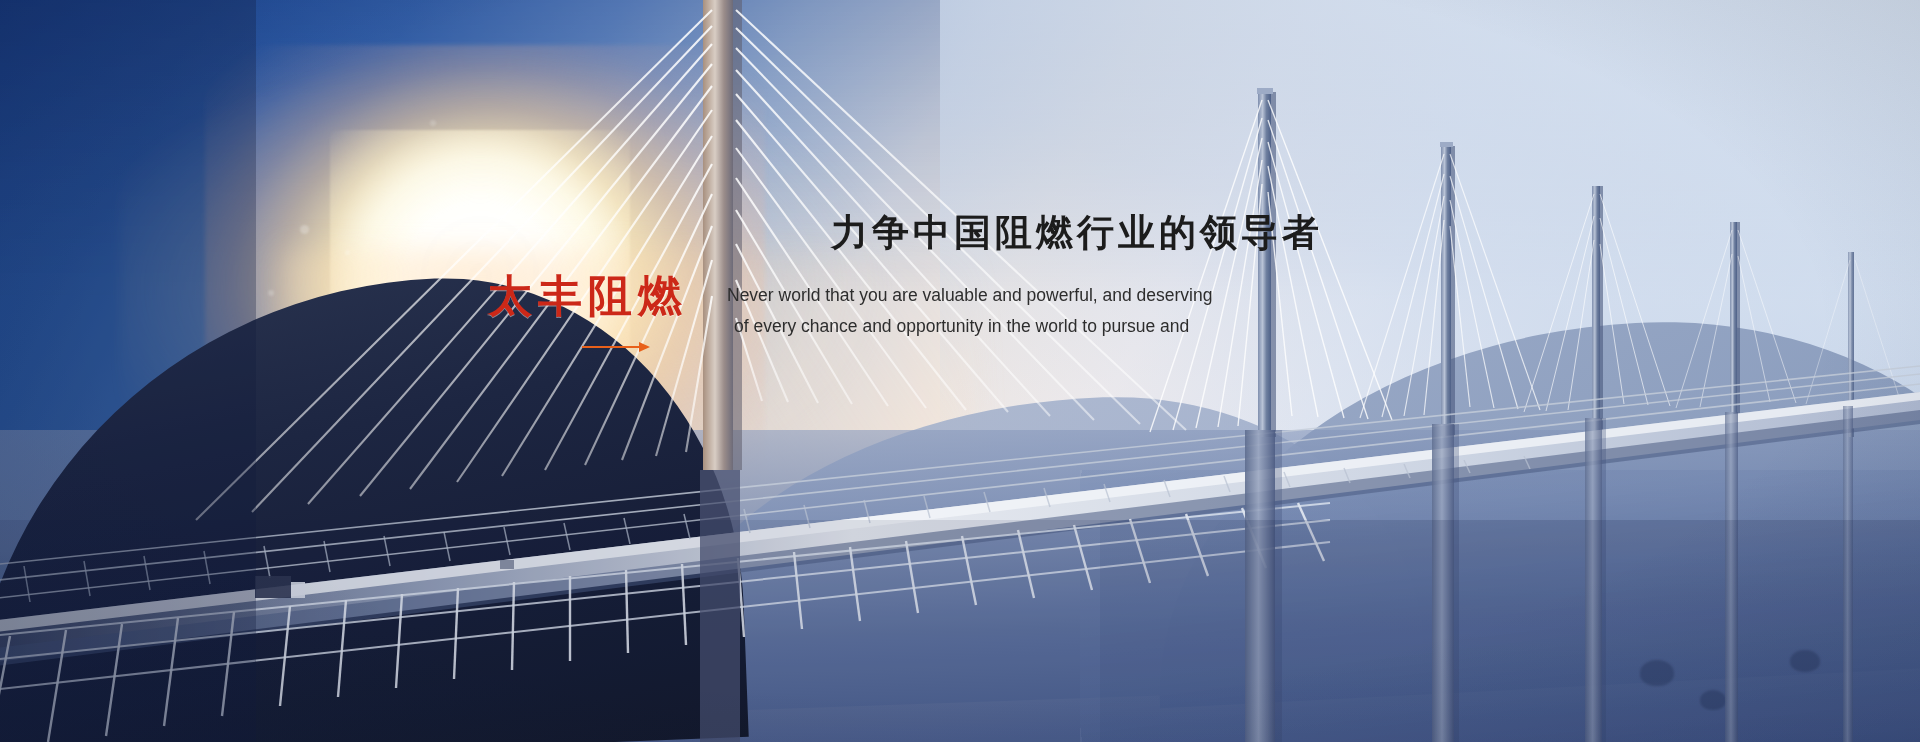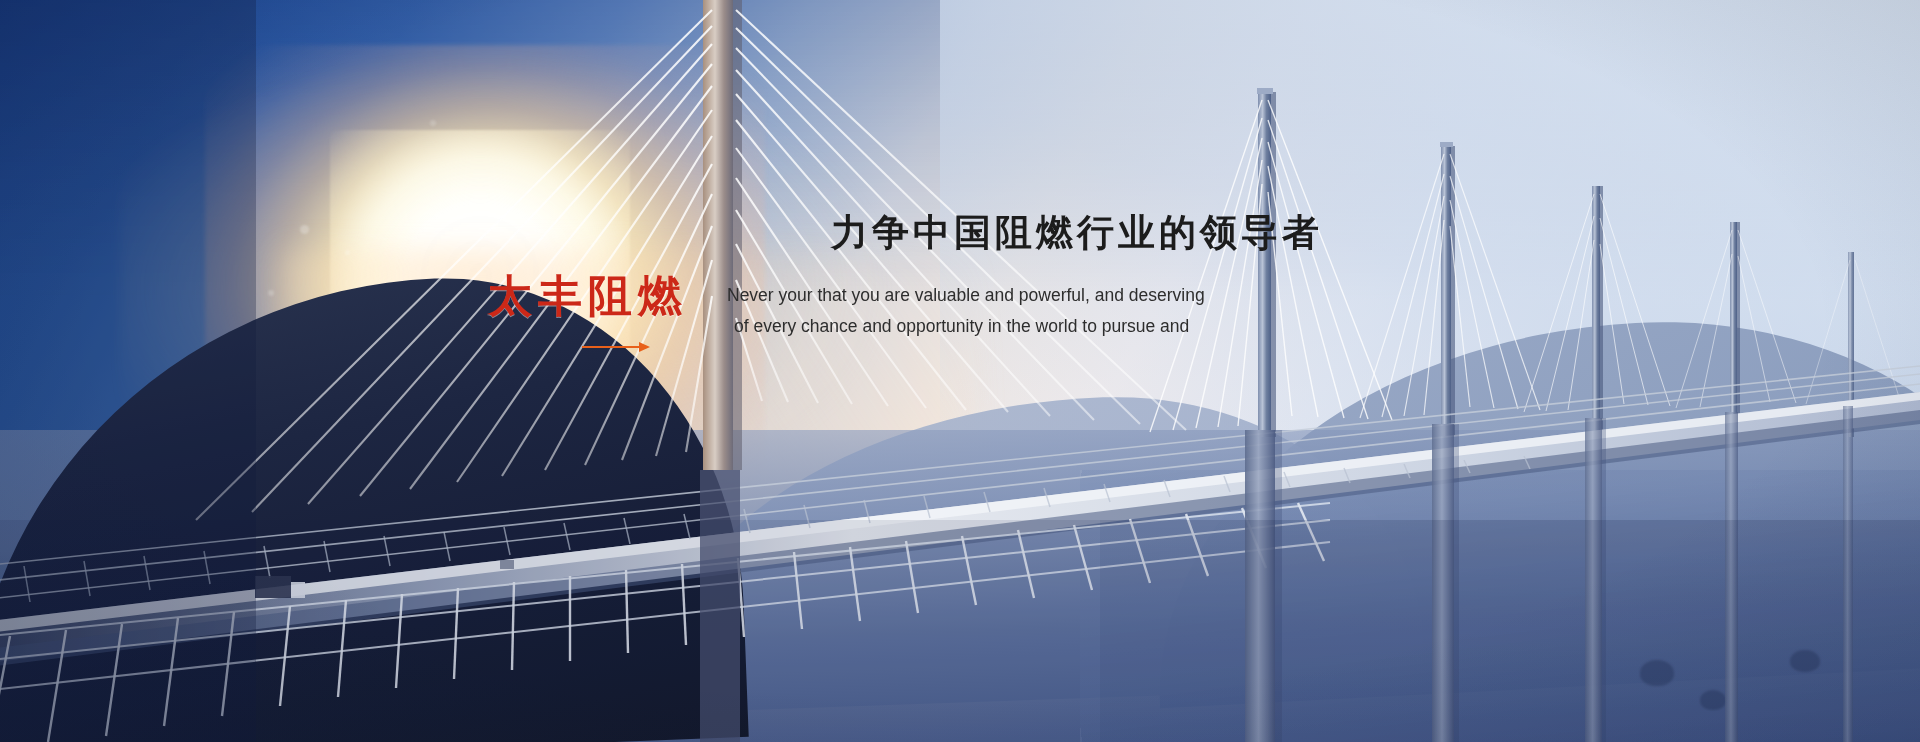--- a/index.html
+++ b/index.html
@@ -467,19 +467,19 @@
       <div class="logo-word">太丰阻燃</div>
       <div class="logo-arrow">
         <span class="shaft"></span>
         <span class="head"></span>
       </div>
     </div>
 
     <div class="text-block">
       <div class="headline-main">力争中国阻燃行业的领导者</div>
       <div class="desc">
-        <p>Never your that you are valuable and powerful, and deserving</p>
+        <p>Never world that you are valuable and powerful, and deserving</p>
         <p class="indent"> of every chance and opportunity in the world to pursue and</p>
       </div>
     </div>
 
   </div>
 </div>
 
 </body></html>

